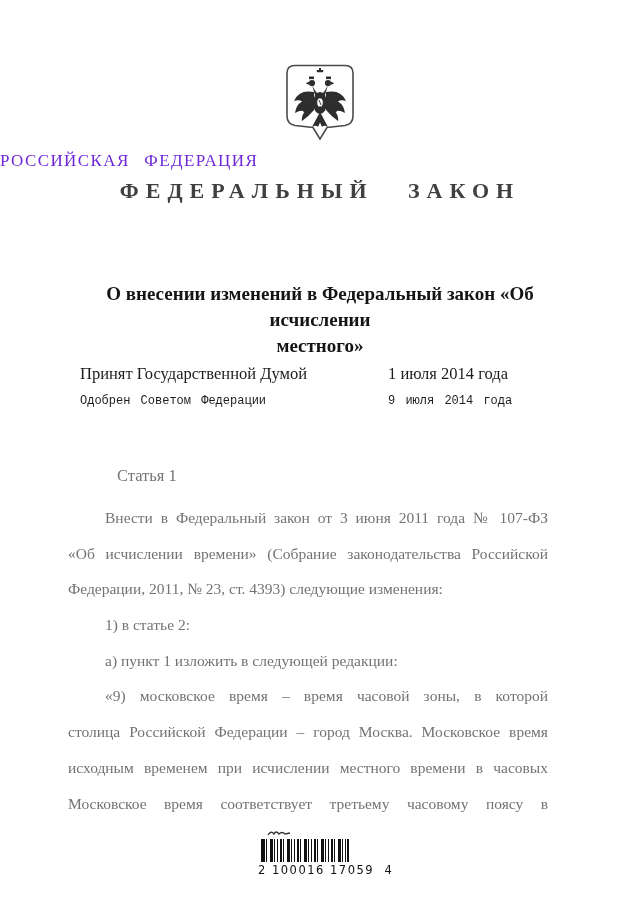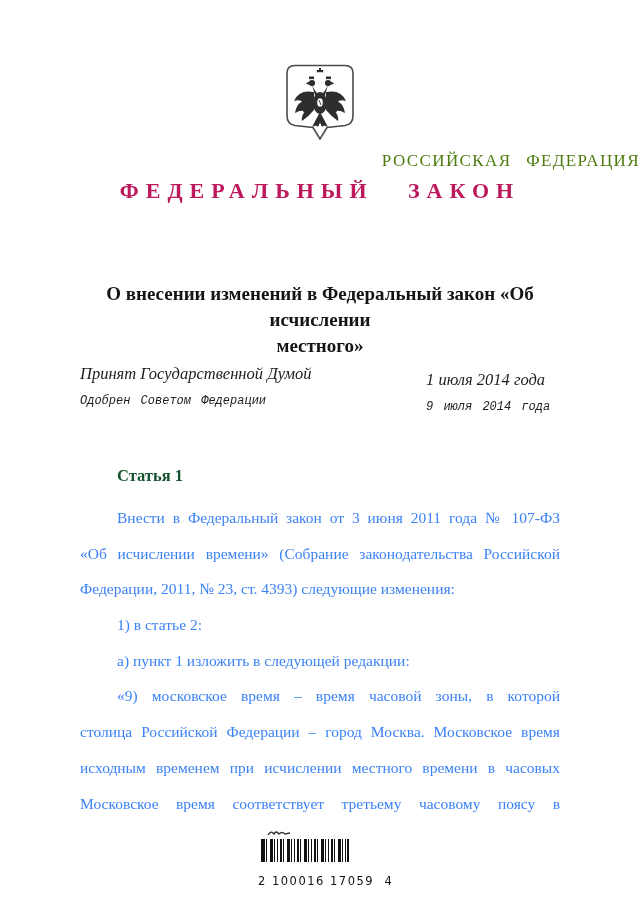--- a/index.html
+++ b/index.html
@@ -13,84 +13,84 @@
   }
   .page { position:absolute; inset:0; }
 
   .emblem {
     position:absolute; left:285px; top:64px;
     width:70px; height:78px;
   }
 
   .country {
     position:absolute; top:151px; left:0; width:640px;
-    text-align:right;
+    text-align:left;
     font-size:17px;
     letter-spacing:1.4px;
     word-spacing:9px;
-    color:#4d7c0f;
+    color:#6d28d9;
   }
   .doctype {
     position:absolute; top:178px; left:0; width:640px;
     text-align:center;
     font-size:22px;
     font-weight:bold;
     letter-spacing:7px;
     word-spacing:22px;
-    color:#be185d;
+    color:#404040;
   }
 
   .title {
     position:absolute; top:281px; left:80px; width:480px;
     text-align:center;
     font-weight:bold;
     font-size:19px;
     line-height:26px;
     color:#141414;
   }
 
-  .adopt-row { position:absolute; left:80px; width:480px;font-style:italic; }
-  .adopt-row .date { position:absolute; left:308px; top:6px; white-space:nowrap;margin-left:38px; }
+  .adopt-row { position:absolute; left:80px; width:480px; }
+  .adopt-row .date { position:absolute; left:308px; top:0; white-space:nowrap; }
   .row1 { top:364px; font-size:16.5px; }
   .row2 {
     top:394px;
     font-family:"Liberation Mono", monospace;
     font-size:12px;
     word-spacing:3px;
   }
 
   .article-heading {
     position:absolute; top:466px; left:117px;
-    font-weight:bold; font-size:16.5px;
-    color:#14532d;
+    font-weight:normal; font-size:16.5px;
+    color:#737373;
   }
 
   .body-lines {
-    position:absolute; top:500px; left:80px; width:480px;
+    position:absolute; top:500px; left:68px; width:480px;
     font-size:15.5px;
-    color:#3b82f6;
+    color:#737373;
   }
   .line { height:35.7px; line-height:35.7px; overflow:hidden; }
   .just { text-align:justify; text-align-last:justify; }
   .ind  { padding-left:37px; }
 
   .barcode-block { position:absolute; left:256px; top:828px; width:110px; }
   .squiggle { display:block; margin-left:10px; }
   .bars {
     width:84px; height:23px; margin-left:5px; margin-top:1px;
     border-left:2px solid #111; border-right:2px solid #111;
     background:repeating-linear-gradient(90deg,
       #111 0 2px, #fff 2px 3px,
       #111 3px 4px, #fff 4px 7px,
       #111 7px 10px, #fff 10px 11px,
       #111 11px 12px, #fff 12px 14px,
       #111 14px 15px, #fff 15px 17px);
   }
   .digits {
-    margin-top:12px; margin-left:2px;
+    margin-top:1px; margin-left:2px;
     font-family:"DejaVu Sans", sans-serif;
     font-size:11.5px;
     letter-spacing:1.5px;
     white-space:pre;
     color:#111;
   }
 </style>
 </head>
 <body>
 

